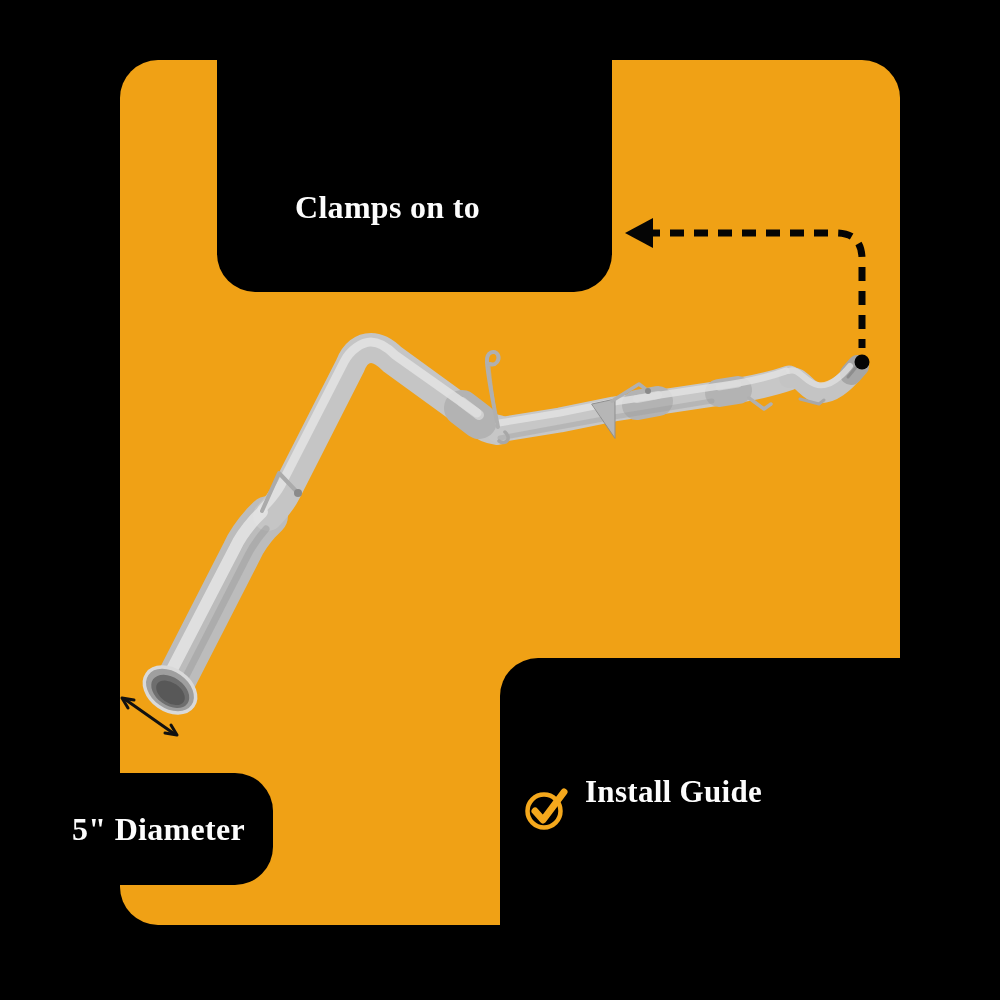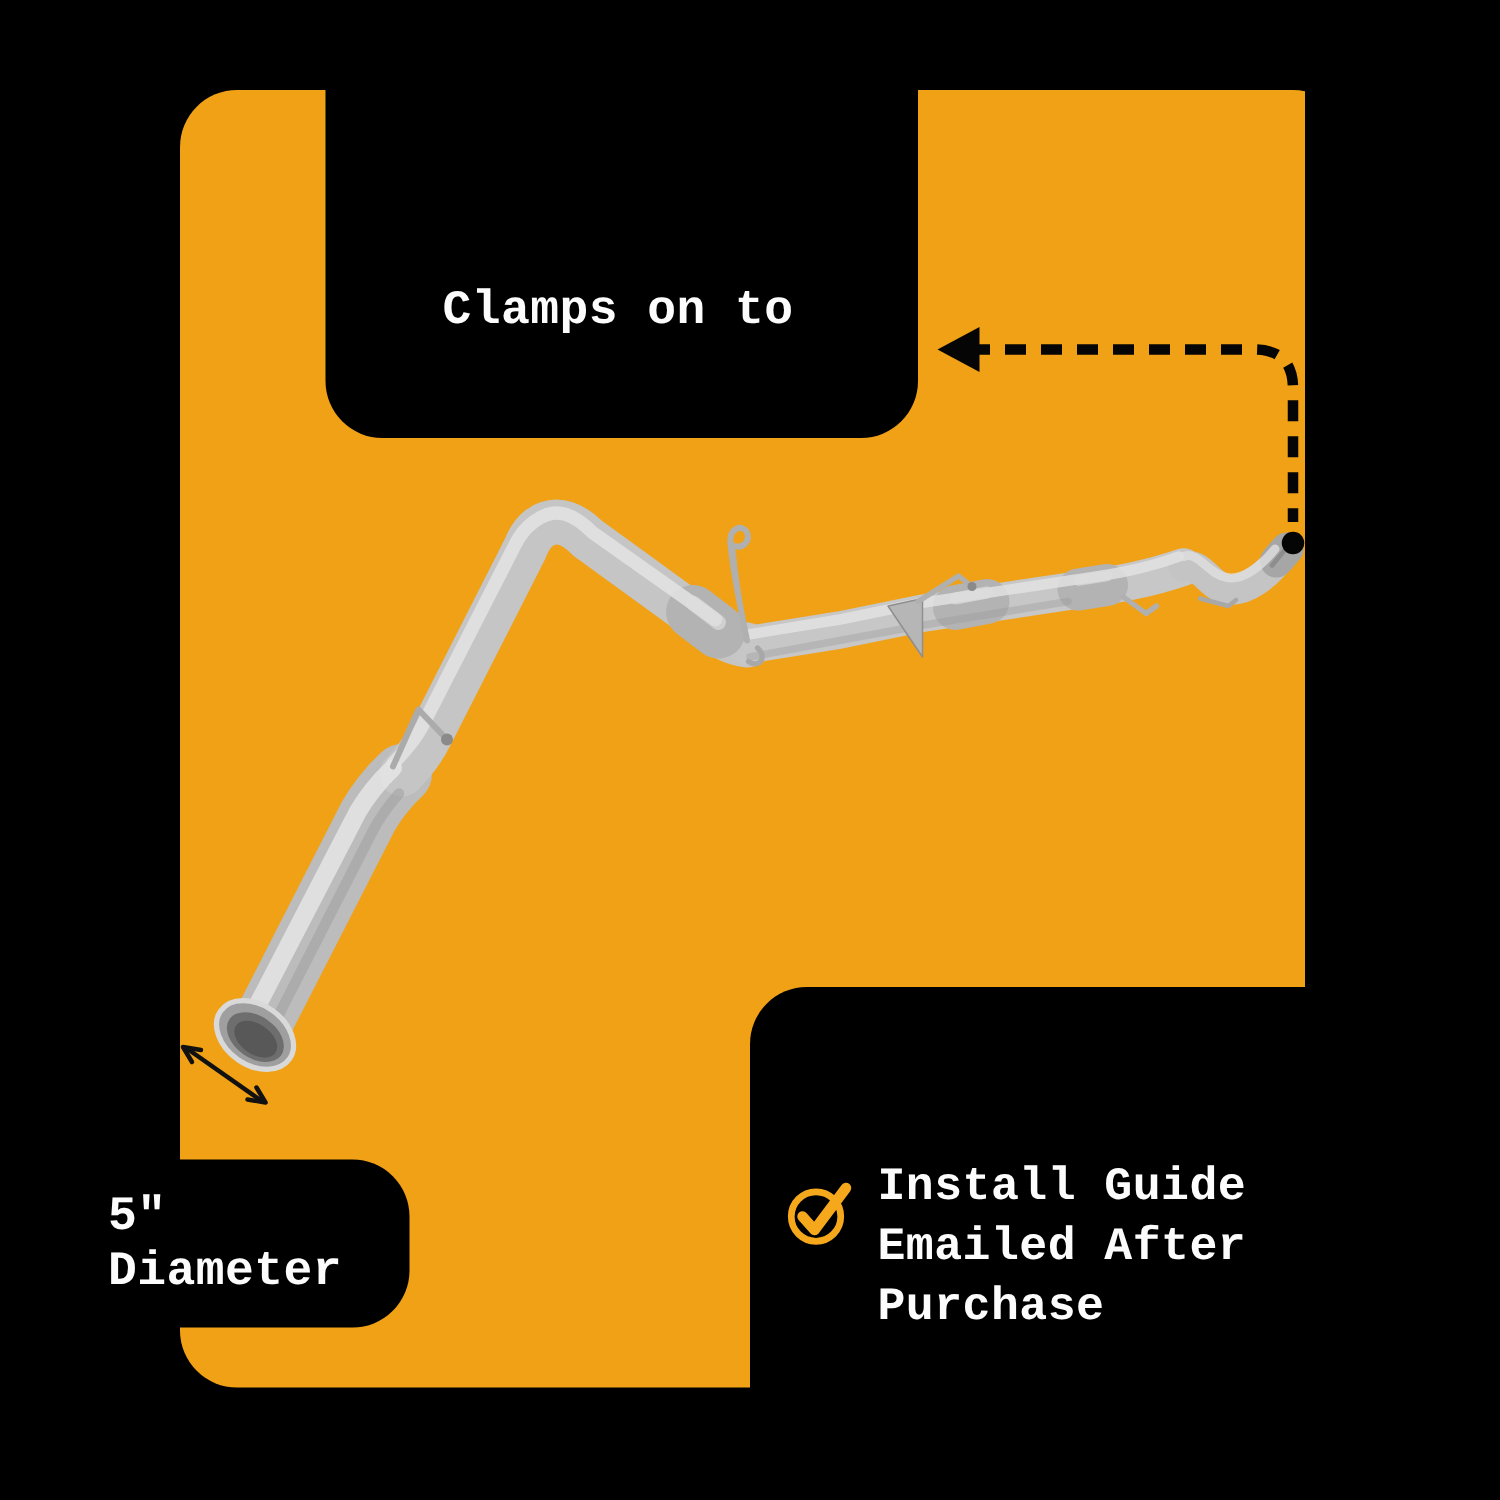--- a/index.html
+++ b/index.html
@@ -4,23 +4,23 @@
 <style>
   :root{
     --bg-black:#000000;
     --accent-orange:#F0A115;
     --icon-orange:#F5A81C;
     --text-white:#FCFCFC;
     --pipe-gray:#C5C5C5;
   }
   html,body{margin:0;padding:0;background:var(--bg-black);}
   .stage{
-    position:relative;width:870px;height:1000px;overflow:hidden;
+    position:relative;width:1000px;height:1000px;overflow:hidden;
     background:var(--bg-black);
-    font-family:Liberation Mono, monospace;
+    font-family:Liberation Serif, serif;
   }
   .orange-panel{
     position:absolute;left:120px;top:60px;width:780px;height:865px;
     background:var(--accent-orange);border-radius:38px;
   }
   .callout{position:absolute;background:var(--bg-black);color:var(--text-white);}
   .callout-top{
     left:217px;top:0;width:395px;height:292px;
     border-radius:0 0 38px 38px;
     padding:186px 0 0 78px;box-sizing:border-box;
@@ -118,17 +118,16 @@
     <div class="line">5" Diameter</div>
   </div>
 
   <div class="callout callout-bottomright">
     <svg class="check-icon" viewBox="0 0 50 50">
       <circle cx="22" cy="26" r="16.5" fill="none" stroke="var(--icon-orange)" stroke-width="4.5"></circle>
       <path d="M13,26 L21,35 L42,7" fill="none" stroke="var(--icon-orange)" stroke-width="7" stroke-linecap="round" stroke-linejoin="round"></path>
     </svg>
     <div class="install-text">
       <div class="line">Install Guide</div>
-      <div class="line">Emailed After Purchase</div>
     </div>
   </div>
 
 </div>
 
 </body></html>

